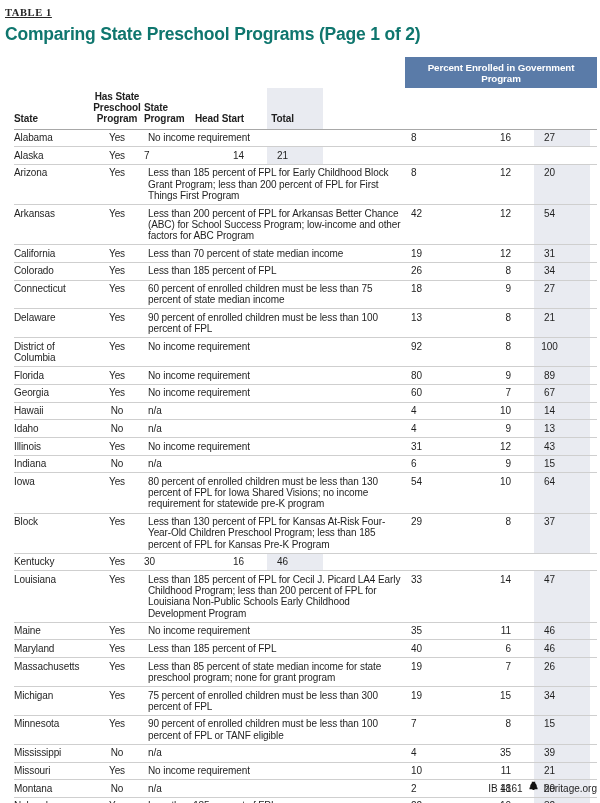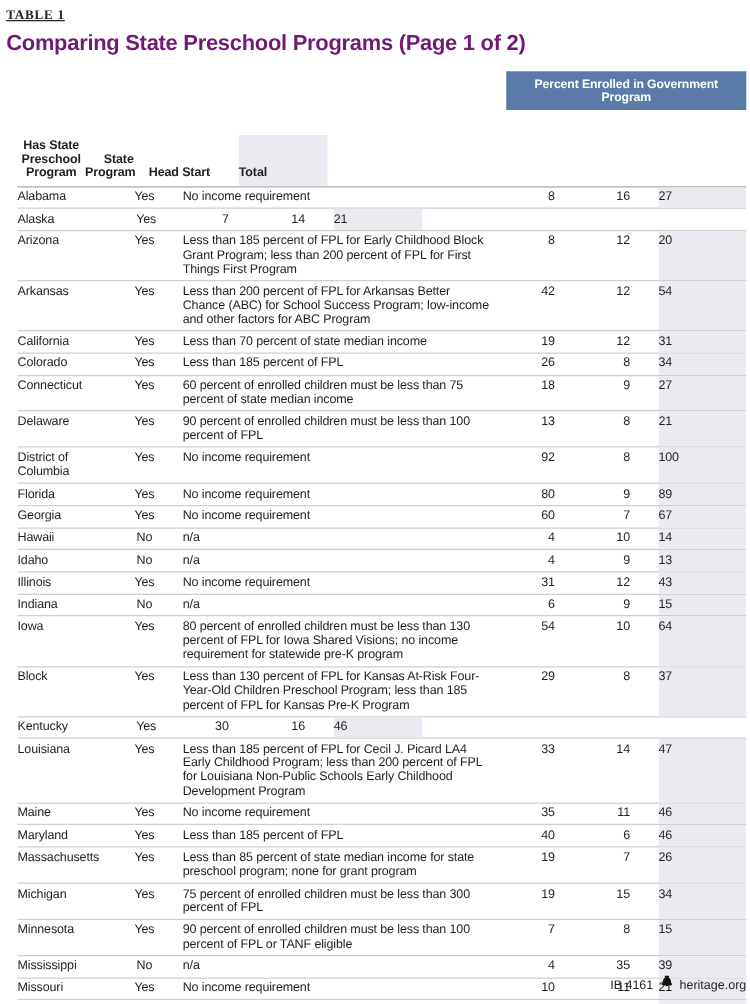--- a/index.html
+++ b/index.html
@@ -7,66 +7,69 @@
     width:600px; height:803px; background:#ffffff; position:relative; overflow:hidden;
     font-family:"Liberation Sans", sans-serif; color:#1f1f1f;
     -webkit-font-smoothing:antialiased;
   }
   .page { padding:7px 3px 0 5px; }
   .table-label {
     font-family:"Liberation Serif", serif; font-size:10.5px; font-weight:700;
     letter-spacing:.6px; color:#262626;text-decoration:underline;
   }
   .title {
-    margin:6px 0 0 0; font-size:17.5px; font-weight:700; letter-spacing:-0.2px; color:#701a75;
+    margin:6px 0 0 0; font-size:17.5px; font-weight:700; letter-spacing:-0.2px; color:#0f766e;
   }
   .tbl { margin-left:9px; margin-top:12px; font-size:10px; line-height:11.2px; letter-spacing:-0.1px; }
 
   
   .band-row { display:flex;justify-content:center; }
   .band {
     margin-left:391px; width:193px; box-sizing:border-box;
     background:#5a7ba8; color:#ffffff; font-weight:700; font-size:9.8px;
     text-align:center; padding:4.5px 2px; letter-spacing:-0.1px;
   }
 
   .row { display:flex; align-items:stretch; border-bottom:1px solid #cfcfcf; }
   .row > div { box-sizing:border-box; padding-top:2.5px; padding-bottom:3px; }
 
   .hrow { border-bottom:1px solid #a8a8a8; font-weight:700; }
-  .hrow > div { display:flex; flex-direction:column; justify-content:flex-end; padding-bottom:4px;margin-top:20px; }
+  .hrow > div { display:flex; flex-direction:column; justify-content:flex-end; padding-bottom:4px; }
   .hrow .note { font-weight:400; font-style:italic; font-size:9.7px; color:#333333; }
 
   .c-state { width:76px; padding-right:4px; }
   .c-has   { width:54px; text-align:center; }
   .c-inc   { width:267px; padding-left:4px; padding-right:10px; }
-  .c-sp    { width:39px; text-align:right; }
+  .c-sp    { width:39px; }
   .c-hs    { width:61px; text-align:right; }
   .c-gap   { width:23px; }
-  .c-total { width:71px; text-align:left; padding-right:25px; background:#e9ebf1; }
+  .c-total { width:56px; text-align:center; padding-right:25px; background:#e9ebf1; }
 
   .footer {
     position:absolute; right:3px; bottom:9px;
     display:flex; align-items:flex-end; gap:5px; font-size:10px; color:#1f1f1f;
   }
   .bell { display:inline-block; }
 </style>
 </head>
 <body>
 
 <div class="page">
   <div class="table-label">TABLE 1</div>
   <h1 class="title">Comparing State Preschool Programs (Page 1 of 2)</h1>
 
   <div class="tbl">
     <div class="band-row">
       <div class="band">Percent Enrolled in Government Program</div>
     </div>
 
     <div class="row hrow">
+      <div class="c-state">
+          <span>State</span>
+        </div>
       <div class="c-has">
           <span>Has State Preschool Program</span>
         </div>
       <div class="c-sp">
           <span>State Program</span>
         </div>
       <div class="c-hs">
           <span>Head Start</span>
         </div>
       <div class="c-gap"></div>

